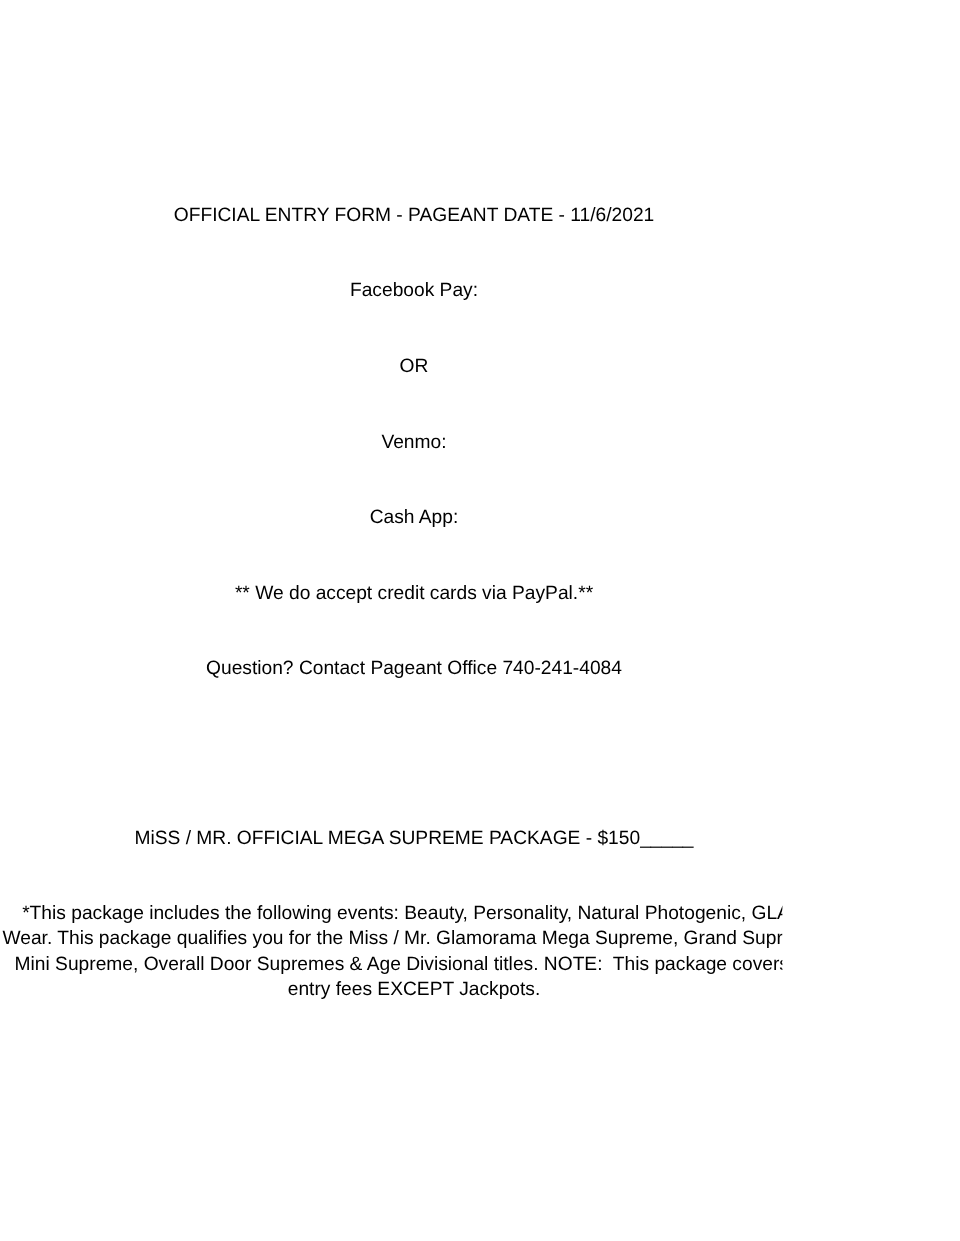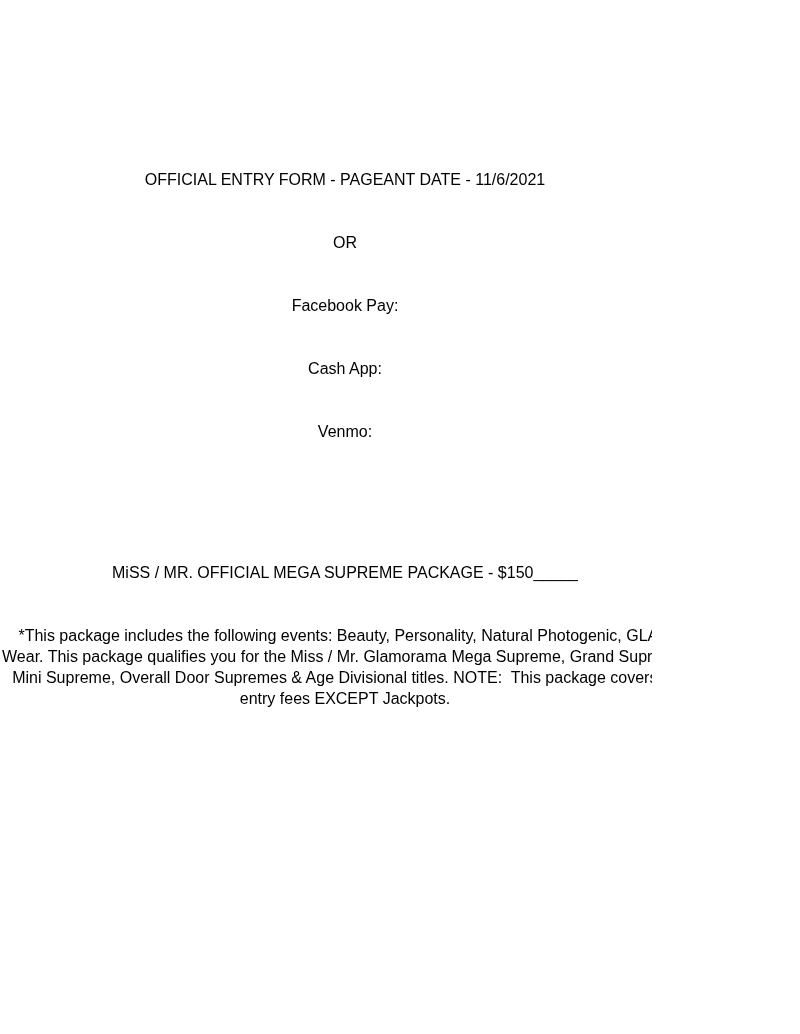--- a/index.html
+++ b/index.html
@@ -37,24 +37,26 @@
     font-weight: normal;
   }
 </style>
 </head>
 <body>
 
 <div class="page">
   <div class="doc-content">
 
     <p class="title">OFFICIAL ENTRY FORM - PAGEANT DATE - 11/6/2021</p>
+    <p>Facebook Pay:</p>
     <p>OR</p>
-    <p>Facebook Pay:</p>
+    <p>Venmo:</p>
     <p>Cash App:</p>
-    <p>Venmo:</p>
+    <p>** We do accept credit cards via PayPal.**</p>
+    <p>Question? Contact Pageant Office 740-241-4084</p>
 
     <div class="section">
       <p class="heading">MiSS / MR. OFFICIAL MEGA SUPREME PACKAGE - $150_____</p>
       <p>*This package includes the following events: Beauty, Personality, Natural Photogenic, GLAM Wear. This package qualifies you for the Miss / Mr. Glamorama Mega Supreme, Grand Supreme, Mini Supreme, Overall Door Supremes &amp; Age Divisional titles. NOTE:  This package covers all entry fees EXCEPT Jackpots.</p>
     </div>
 
     <div class="section">
       
       
     </div>

